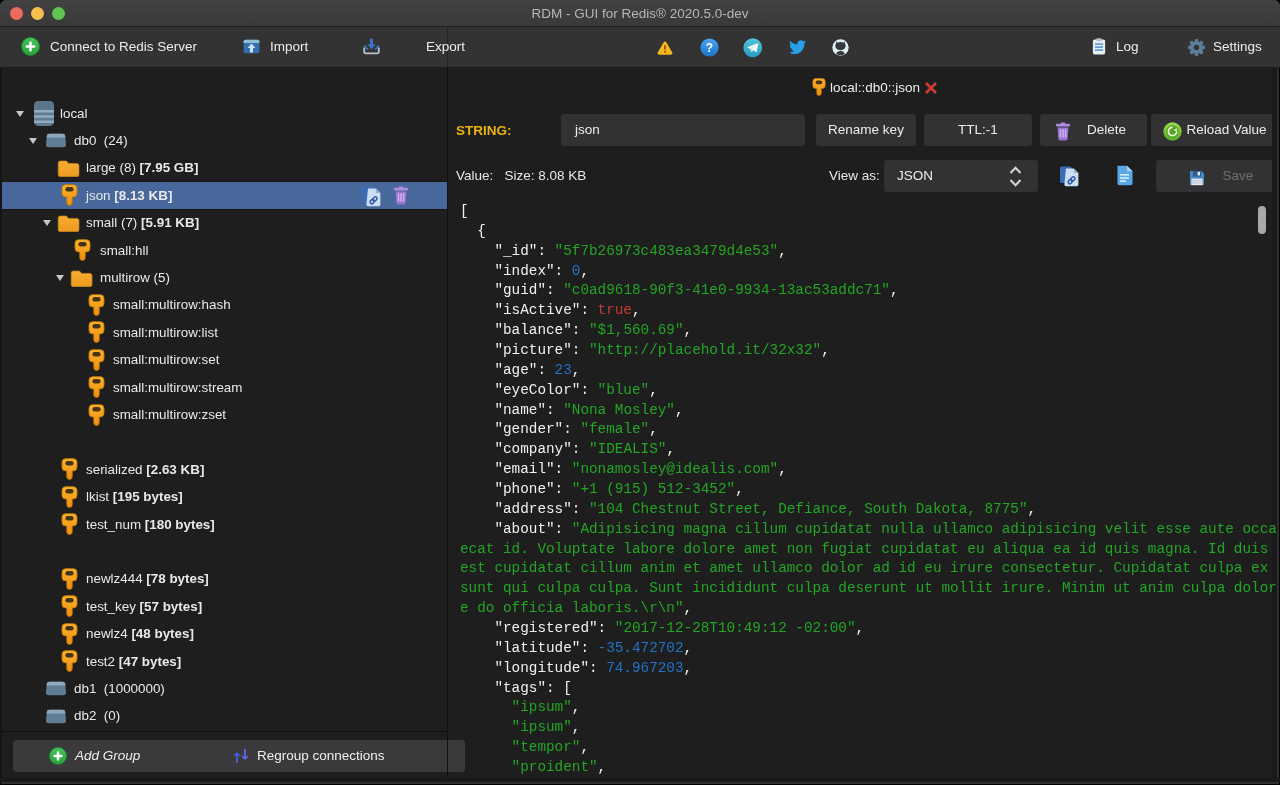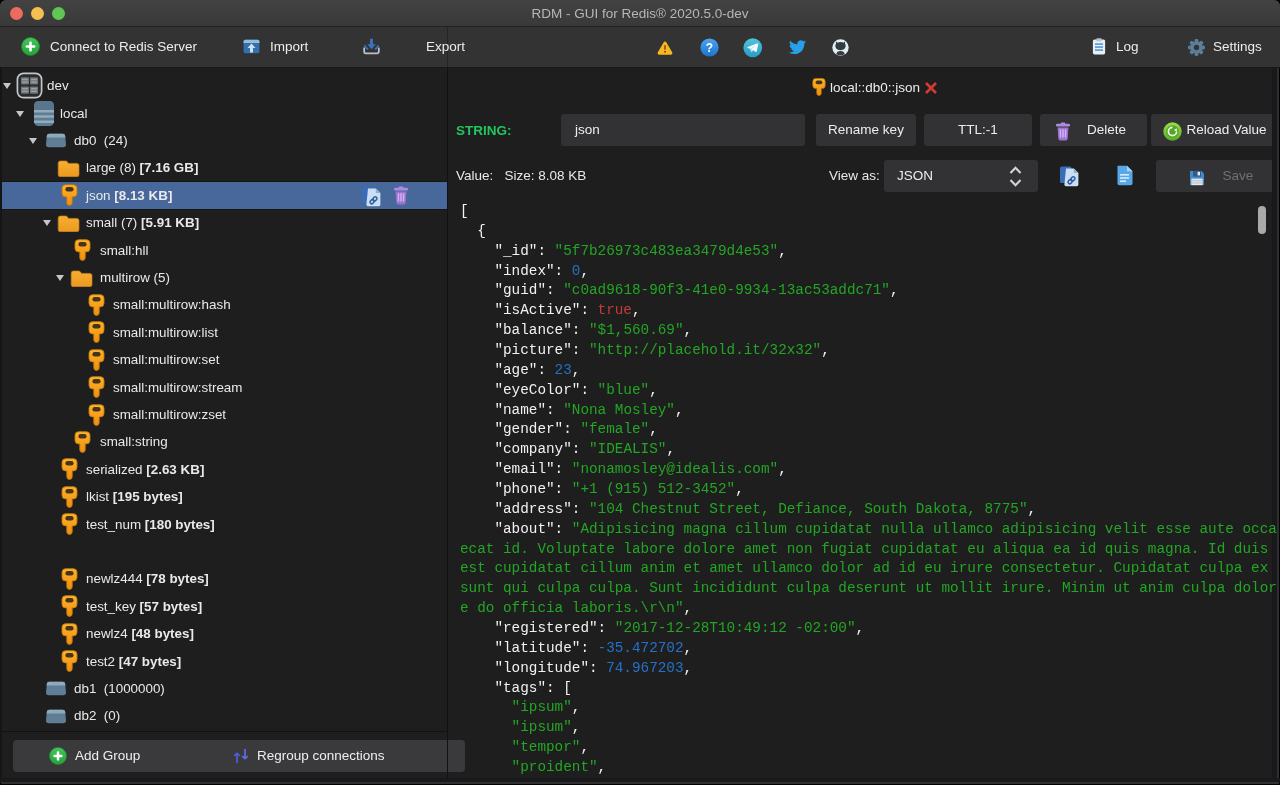--- a/index.html
+++ b/index.html
@@ -133,39 +133,20 @@
             <rect x="-2.6" y="-11.5" width="5.2" height="23" rx="2" transform="rotate(135)"></rect>
             <circle r="8"></circle>
           </g>
           <circle r="3.6" fill="#333"></circle>
         </svg></span>
   <span class="tbtxt" style="left:1213px;">Settings</span>
 </div>
 
 <div id="leftp">
   <div id="tree">
-        <div class="row" style="top:4.2px;height:27.4px;">
-          <span class="tri" style="left:3px;"></span>
-          <span class="abs" style="left:16px;top:0.2px;"><svg width="27" height="27" viewBox="0 0 27 27">
-              <rect x="1.4" y="1.4" width="24.2" height="24.2" rx="6" fill="#2a2a2b" stroke="#c2c6ca" stroke-width="1.7"></rect>
-              <rect x="5" y="5.2" width="8" height="7.4" rx="1" fill="#70767c"></rect>
-              <rect x="6.2" y="6.800000000000001" width="5.6" height="1.4" fill="#9ba1a7"></rect>
-              <rect x="6.2" y="9.4" width="5.6" height="1.4" fill="#9ba1a7"></rect>
-              <rect x="14" y="5.2" width="8" height="7.4" rx="1" fill="#70767c"></rect>
-              <rect x="15.2" y="6.800000000000001" width="5.6" height="1.4" fill="#9ba1a7"></rect>
-              <rect x="15.2" y="9.4" width="5.6" height="1.4" fill="#9ba1a7"></rect>
-              <rect x="5" y="14.4" width="8" height="7.4" rx="1" fill="#70767c"></rect>
-              <rect x="6.2" y="16.0" width="5.6" height="1.4" fill="#9ba1a7"></rect>
-              <rect x="6.2" y="18.6" width="5.6" height="1.4" fill="#9ba1a7"></rect>
-              <rect x="14" y="14.4" width="8" height="7.4" rx="1" fill="#70767c"></rect>
-              <rect x="15.2" y="16.0" width="5.6" height="1.4" fill="#9ba1a7"></rect>
-              <rect x="15.2" y="18.6" width="5.6" height="1.4" fill="#9ba1a7"></rect>
-            </svg></span>
-          <span class="lbl" style="left:47px;">dev</span>
-        </div>
         <div class="row" style="top:31.6px;height:27.4px;">
           <span class="tri" style="left:16px;"></span>
           <span class="abs" style="left:33px;top:0.2px;"><svg width="22" height="27" viewBox="0 0 22 27">
               <rect x="1" y="1" width="20" height="25" rx="4.5" fill="#5e7c92"></rect>
               <path d="M1 10 h20 v2.6 h-20 z M1 15.2 h20 v2.6 h-20 z M1 20.4 h20 v2.6 h-20 z" fill="#93abbd"></path>
               <path d="M5.5 1 h11 a4.5 4.5 0 0 1 4.5 4.5 v4.5 h-20 v-4.5 a4.5 4.5 0 0 1 4.5 -4.5 z" fill="#566f85" opacity="0.45"></path>
             </svg></span>
           <span class="lbl" style="left:60px;">local</span>
         </div>
         <div class="row" style="top:59.0px;height:27.4px;">
@@ -173,21 +154,21 @@
           <span class="abs" style="left:45px;top:6.2px;"><svg width="22" height="15" viewBox="0 0 22 15">
               <path d="M4.2 0.8 h13.6 a2.4 2.4 0 0 1 2.4 2.2 l0.8 8.2 a2.8 2.8 0 0 1 -2.8 3 h-14.4 a2.8 2.8 0 0 1 -2.8 -3 l0.8 -8.2 a2.4 2.4 0 0 1 2.4 -2.2 z" fill="#5f7e95"></path>
               <path d="M4.2 0.8 h13.6 a2.4 2.4 0 0 1 2.4 2.2 l0.2 1.6 h-18.8 l0.2 -1.6 a2.4 2.4 0 0 1 2.4 -2.2 z" fill="#8ea8bc"></path>
             </svg></span>
           <span class="lbl" style="left:74px;">db0&nbsp; (24)</span>
         </div>
         <div class="row" style="top:86.4px;height:27.4px;">
           <span class="abs" style="left:57px;top:4.7px;"><svg width="23" height="18" viewBox="0 0 23 18">
               <path d="M1.2 4.2 a2.2 2.2 0 0 1 2.2 -2.2 h5.3 a2 2 0 0 1 1.6 0.8 l1.2 1.6 h8.3 a2.2 2.2 0 0 1 2.2 2.2 v9 a2.2 2.2 0 0 1 -2.2 2.2 h-16.4 a2.2 2.2 0 0 1 -2.2 -2.2 z" fill="url(#fg)" stroke="#c5831c" stroke-width="0.7"></path>
             </svg></span>
-          <span class="lbl" style="left:86px;">large (8) <b>[7.16 GB]</b></span>
+          <span class="lbl" style="left:86px;">large (8) <b>[7.95 GB]</b></span>
         </div>
         <div class="row sel" style="top:113.8px;height:27.4px;">
           <span class="abs" style="left:61px;top:2.7px;"><svg width="17" height="22" viewBox="0 0 17 22">
               <path d="M4.6 0.7 h7.8 a3.6 3.6 0 0 1 3.6 3.6 v5 a3.6 3.6 0 0 1 -3.6 3.6 h-1.2 v5.8 a2.7 2.7 0 0 1 -2.7 2.7 a2.7 2.7 0 0 1 -2.7 -2.7 v-5.8 h-1.2 a3.6 3.6 0 0 1 -3.6 -3.6 v-5 a3.6 3.6 0 0 1 3.6 -3.6 z" fill="url(#kg)" stroke="#c07908" stroke-width="0.9"></path>
               <rect x="4.4" y="3" width="8.2" height="4.6" rx="2.3" fill="#453415"></rect>
             </svg></span>
           <span class="lbl" style="left:86px;">json <b>[8.13 KB]</b></span>
           <span class="abs" style="left:361px;top:3px;"><svg width="21" height="22" viewBox="0 0 21 22">
               <rect x="1" y="1.6" width="11.5" height="16.5" rx="1.6" fill="#3b6db6"></rect>
               <path d="M7 3.4 h7.8 l4.6 4.6 v11.6 a1.6 1.6 0 0 1 -1.6 1.6 h-10.8 a1.6 1.6 0 0 1 -1.6 -1.6 z" fill="#cbdef2"></path>
@@ -255,27 +236,20 @@
             </svg></span>
           <span class="lbl" style="left:113px;">small:multirow:zset</span>
         </div>
         <div class="row" style="top:305.6px;height:27.4px;">
           <span class="abs" style="left:88px;top:2.7px;"><svg width="17" height="22" viewBox="0 0 17 22">
               <path d="M4.6 0.7 h7.8 a3.6 3.6 0 0 1 3.6 3.6 v5 a3.6 3.6 0 0 1 -3.6 3.6 h-1.2 v5.8 a2.7 2.7 0 0 1 -2.7 2.7 a2.7 2.7 0 0 1 -2.7 -2.7 v-5.8 h-1.2 a3.6 3.6 0 0 1 -3.6 -3.6 v-5 a3.6 3.6 0 0 1 3.6 -3.6 z" fill="url(#kg)" stroke="#c07908" stroke-width="0.9"></path>
               <rect x="4.4" y="3" width="8.2" height="4.6" rx="2.3" fill="#453415"></rect>
             </svg></span>
           <span class="lbl" style="left:113px;">small:multirow:stream</span>
         </div>
-        <div class="row" style="top:360.4px;height:27.4px;">
-          <span class="abs" style="left:74px;top:2.7px;"><svg width="17" height="22" viewBox="0 0 17 22">
-              <path d="M4.6 0.7 h7.8 a3.6 3.6 0 0 1 3.6 3.6 v5 a3.6 3.6 0 0 1 -3.6 3.6 h-1.2 v5.8 a2.7 2.7 0 0 1 -2.7 2.7 a2.7 2.7 0 0 1 -2.7 -2.7 v-5.8 h-1.2 a3.6 3.6 0 0 1 -3.6 -3.6 v-5 a3.6 3.6 0 0 1 3.6 -3.6 z" fill="url(#kg)" stroke="#c07908" stroke-width="0.9"></path>
-              <rect x="4.4" y="3" width="8.2" height="4.6" rx="2.3" fill="#453415"></rect>
-            </svg></span>
-          <span class="lbl" style="left:100px;">small:string</span>
-        </div>
         <div class="row" style="top:387.8px;height:27.4px;">
           <span class="abs" style="left:61px;top:2.7px;"><svg width="17" height="22" viewBox="0 0 17 22">
               <path d="M4.6 0.7 h7.8 a3.6 3.6 0 0 1 3.6 3.6 v5 a3.6 3.6 0 0 1 -3.6 3.6 h-1.2 v5.8 a2.7 2.7 0 0 1 -2.7 2.7 a2.7 2.7 0 0 1 -2.7 -2.7 v-5.8 h-1.2 a3.6 3.6 0 0 1 -3.6 -3.6 v-5 a3.6 3.6 0 0 1 3.6 -3.6 z" fill="url(#kg)" stroke="#c07908" stroke-width="0.9"></path>
               <rect x="4.4" y="3" width="8.2" height="4.6" rx="2.3" fill="#453415"></rect>
             </svg></span>
           <span class="lbl" style="left:86px;">serialized <b>[2.63 KB]</b></span>
         </div>
         <div class="row" style="top:415.2px;height:27.4px;">
           <span class="abs" style="left:61px;top:2.7px;"><svg width="17" height="22" viewBox="0 0 17 22">
               <path d="M4.6 0.7 h7.8 a3.6 3.6 0 0 1 3.6 3.6 v5 a3.6 3.6 0 0 1 -3.6 3.6 h-1.2 v5.8 a2.7 2.7 0 0 1 -2.7 2.7 a2.7 2.7 0 0 1 -2.7 -2.7 v-5.8 h-1.2 a3.6 3.6 0 0 1 -3.6 -3.6 v-5 a3.6 3.6 0 0 1 3.6 -3.6 z" fill="url(#kg)" stroke="#c07908" stroke-width="0.9"></path>
@@ -327,21 +301,21 @@
         </div>
         <div class="row" style="top:634.4px;height:27.4px;">
           <span class="abs" style="left:45px;top:6.2px;"><svg width="22" height="15" viewBox="0 0 22 15">
               <path d="M4.2 0.8 h13.6 a2.4 2.4 0 0 1 2.4 2.2 l0.8 8.2 a2.8 2.8 0 0 1 -2.8 3 h-14.4 a2.8 2.8 0 0 1 -2.8 -3 l0.8 -8.2 a2.4 2.4 0 0 1 2.4 -2.2 z" fill="#5f7e95"></path>
               <path d="M4.2 0.8 h13.6 a2.4 2.4 0 0 1 2.4 2.2 l0.2 1.6 h-18.8 l0.2 -1.6 a2.4 2.4 0 0 1 2.4 -2.2 z" fill="#8ea8bc"></path>
             </svg></span>
           <span class="lbl" style="left:74px;">db2&nbsp; (0)</span>
         </div>
       </div>
   <div id="leftp-sep"></div>
-  <div class="bbtn" style="left:13px;width:183px;">
+  <div class="bbtn" style="left:13px;width:183px;font-style:italic;">
     <span class="abs" style="left:36px;top:7px;"><svg width="18" height="18" viewBox="0 0 19 19">
             <circle cx="9.5" cy="9.5" r="9" fill="url(#pg)" stroke="#1e8930" stroke-width="0.8"></circle>
             <rect x="8.2" y="4.6" width="2.6" height="9.8" rx="1.2" fill="#fff"></rect>
             <rect x="4.6" y="8.2" width="9.8" height="2.6" rx="1.2" fill="#fff"></rect>
           </svg></span>
     <span class="t" style="left:62px;">Add Group</span>
   </div>
   <div class="bbtn" style="left:181px;width:284px;">
     <span class="abs" style="left:52px;top:8px;"><svg width="16" height="16" viewBox="0 0 16 16">
             <path d="M4 15 V5 M4 5 l-2.8 3 M4 5 l2.8 3" stroke="#4a5cd8" stroke-width="1.8" fill="none"></path>
@@ -355,21 +329,21 @@
 
 <span class="abs" style="left:812px;top:77px;"><svg width="14" height="20" viewBox="0 0 17 22">
         <path d="M4.6 0.7 h7.8 a3.6 3.6 0 0 1 3.6 3.6 v5 a3.6 3.6 0 0 1 -3.6 3.6 h-1.2 v5.8 a2.7 2.7 0 0 1 -2.7 2.7 a2.7 2.7 0 0 1 -2.7 -2.7 v-5.8 h-1.2 a3.6 3.6 0 0 1 -3.6 -3.6 v-5 a3.6 3.6 0 0 1 3.6 -3.6 z" fill="url(#kg)" stroke="#c07908" stroke-width="0.9"></path>
         <rect x="4.4" y="3" width="8.2" height="4.6" rx="2.3" fill="#453415"></rect>
       </svg></span>
 <span class="abs" style="left:830px;top:80px;height:16px;line-height:16px;font-size:13.5px;color:#ececec;">local::db0::json</span>
 <span class="abs" style="left:924px;top:81px;"><svg width="14" height="14" viewBox="0 0 14 14">
         <path d="M2 2 L12 12 M12 2 L2 12" stroke="#d23b34" stroke-width="2.6"></path>
       </svg></span>
 
-<span class="abs" style="left:456px;top:123px;font-weight:bold;font-size:13.5px;color:#22c55e;">STRING:</span>
+<span class="abs" style="left:456px;top:123px;font-weight:bold;font-size:13.5px;color:#eab308;">STRING:</span>
 <div class="btn" style="left:561px;width:244px;top:114px;text-align:left;"><span style="margin-left:14px;">json</span></div>
 <div class="btn" style="left:816px;width:100px;top:114px;">Rename key</div>
 <div class="btn" style="left:924px;width:108px;top:114px;">TTL:-1</div>
 <div class="btn" style="left:1040px;width:107px;top:114px;"><span class="abs" style="left:15px;top:6.5px;"><svg width="16" height="19" viewBox="0 0 16 19">
           <rect x="5.7" y="0.4" width="4.6" height="2.4" rx="1" fill="#b08ae0"></rect>
           <rect x="1" y="1.8" width="14" height="2.6" rx="1.2" fill="#b08ae0"></rect>
           <path d="M2.6 5.4 h10.8 l-0.7 11.2 a2 2 0 0 1 -2 1.9 h-5.4 a2 2 0 0 1 -2 -1.9 z" fill="#9c72d2"></path>
           <rect x="4.7" y="7.2" width="1.5" height="8.4" fill="#cdb4ee"></rect>
           <rect x="7.25" y="7.2" width="1.5" height="8.4" fill="#cdb4ee"></rect>
           <rect x="9.8" y="7.2" width="1.5" height="8.4" fill="#cdb4ee"></rect>

